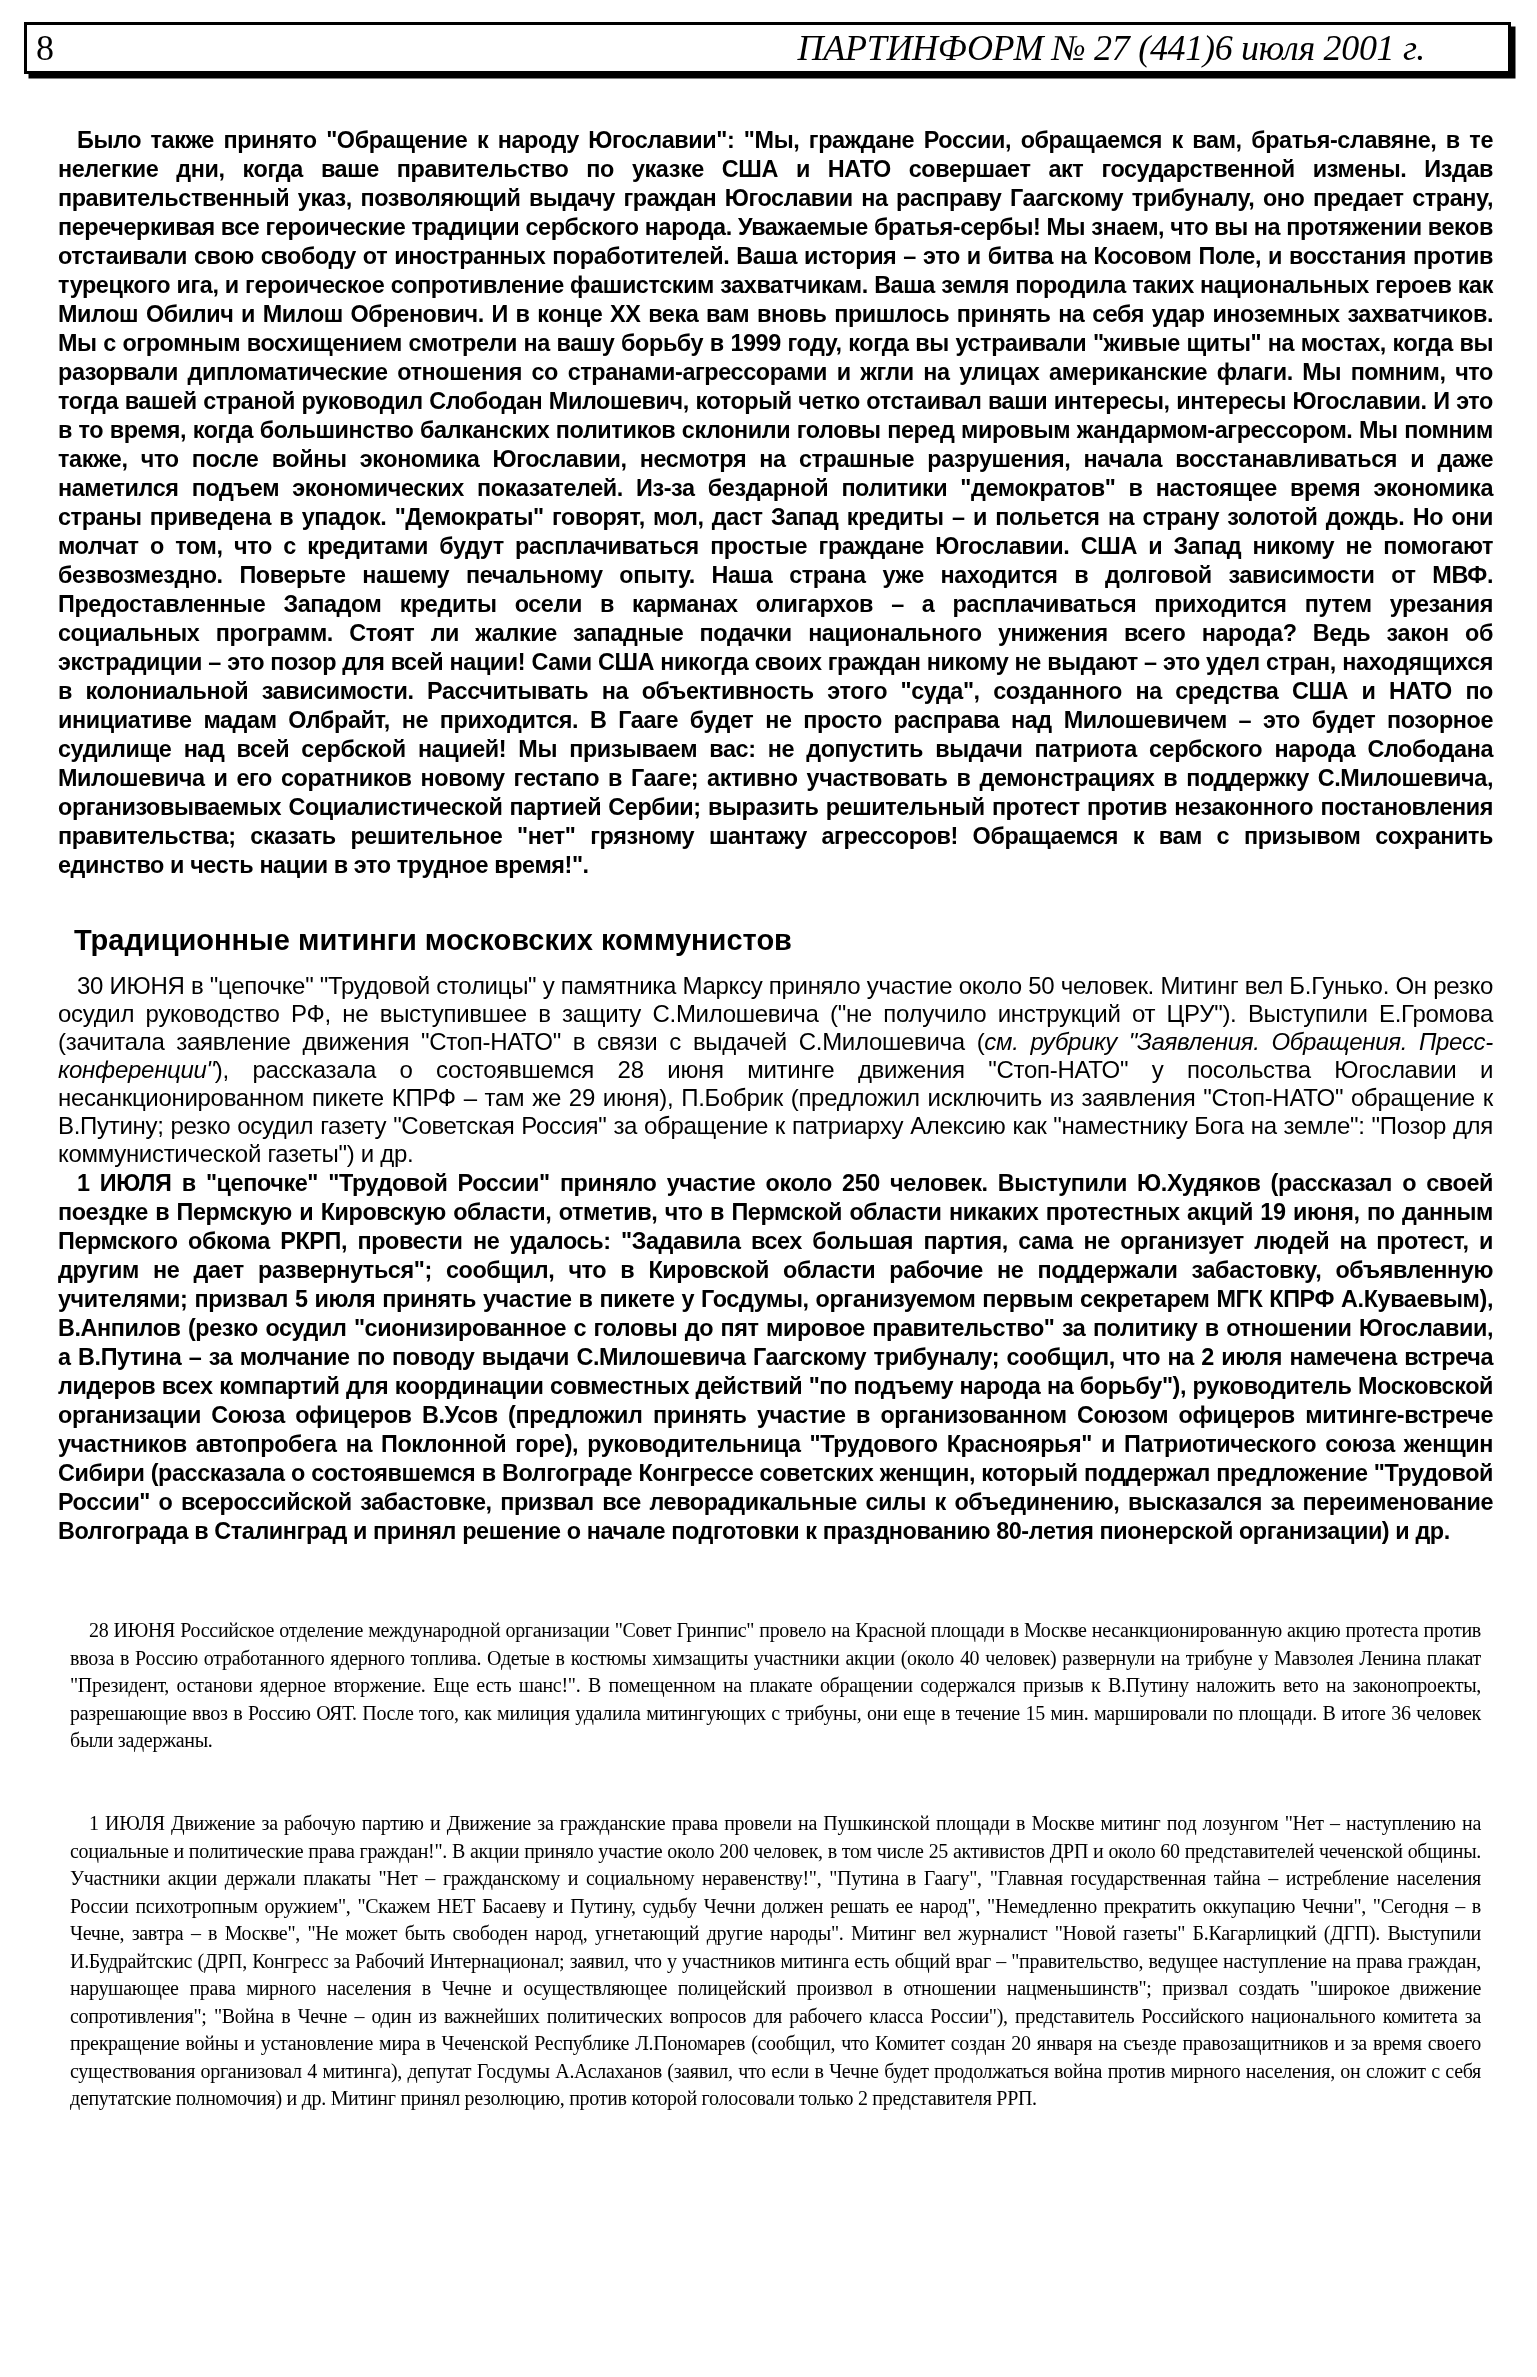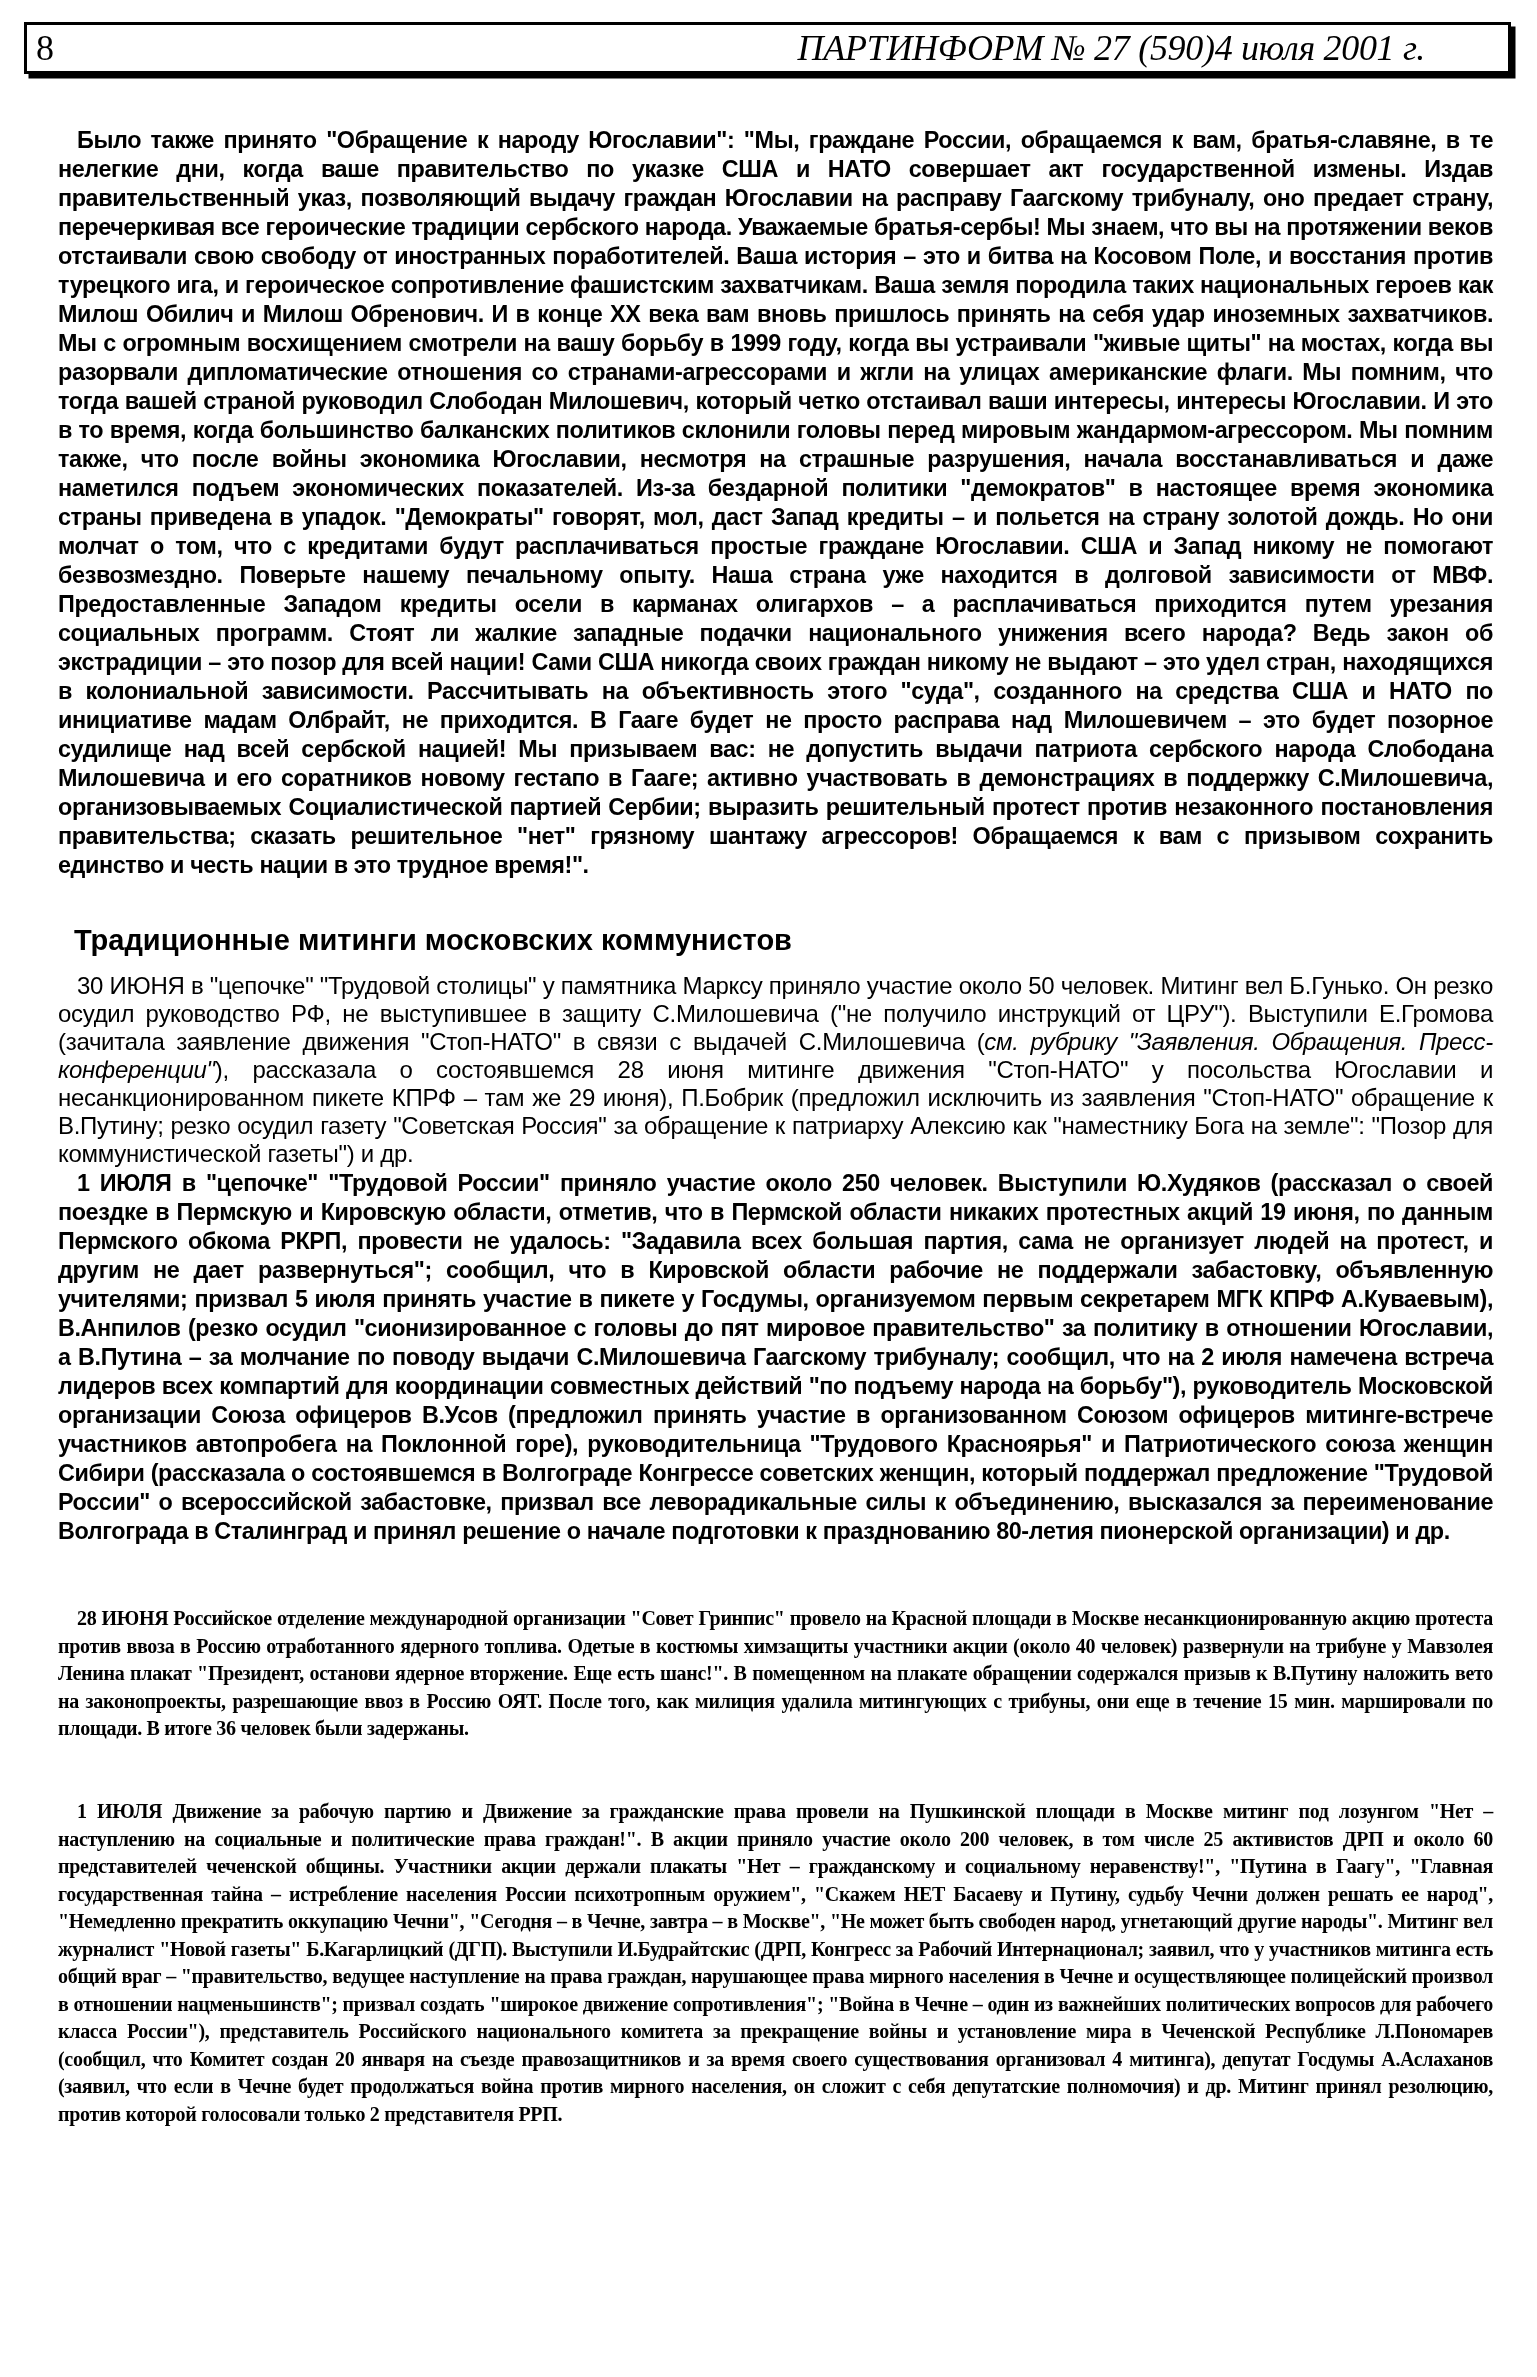--- a/index.html
+++ b/index.html
@@ -23,41 +23,41 @@
     font-family: "Liberation Sans", sans-serif; font-weight: bold;
     font-size: 23.4px; line-height: 29px; text-align: justify; margin: 0;
     letter-spacing: -0.4px;
   }
   .p-sans {
     font-family: "Liberation Sans", sans-serif; font-weight: normal;
     font-size: 24px; line-height: 28px; text-align: justify; margin: 0;
     letter-spacing: -0.3px;
   }
   .p-serif-bold {
-    font-family: "Liberation Serif", serif; font-weight: bold;
-    font-size: 20px; line-height: 27.5px; text-align: justify; margin: 0;
+    font-family: "Liberation Serif", serif; font-weight: normal;
+    font-size: 20px; line-height: 27.5px; text-align: justify; margin: 12px;
     letter-spacing: -0.3px;
   }
   .indent { text-indent: 19px; }
   .section-title {
     font-family: "Liberation Sans", sans-serif; font-weight: bold;
     font-size: 29px; line-height: 32px; margin: 16px; padding-left: 0;
   }
   #appeal { top: 126px; }
   #section { top: 908px; }
   #greenpeace { top: 1605px; }
   #july1 { top: 1798px; }
   em { font-style: italic; }
 </style>
 </head>
 <body>
 
 <div class="header-box">
   <span class="page-num">8</span>
-  <span class="issue">ПАРТИНФОРМ № 27 (590)4 июля 2001 г.</span>
+  <span class="issue">ПАРТИНФОРМ № 27 (441)6 июля 2001 г.</span>
 </div>
 
 <div class="content" id="appeal">
   <p class="p-sans-bold indent">Было также принято "Обращение к народу Югославии": "Мы, граждане России, обращаемся к вам, братья-славяне, в те нелегкие дни, когда ваше правительство по указке США и НАТО совершает акт государственной измены. Издав правительственный указ, позволяющий выдачу граждан Югославии на расправу Гаагскому трибуналу, оно предает страну, перечеркивая все героические традиции сербского народа. Уважаемые братья-сербы! Мы знаем, что вы на протяжении веков отстаивали свою свободу от иностранных поработителей. Ваша история – это и битва на Косовом Поле, и восстания против турецкого ига, и героическое сопротивление фашистским захватчикам. Ваша земля породила таких национальных героев как Милош Обилич и Милош Обренович. И в конце XX века вам вновь пришлось принять на себя удар иноземных захватчиков. Мы с огромным восхищением смотрели на вашу борьбу в 1999 году, когда вы устраивали "живые щиты" на мостах, когда вы разорвали дипломатические отношения со странами-агрессорами и жгли на улицах американские флаги. Мы помним, что тогда вашей страной руководил Слободан Милошевич, который четко отстаивал ваши интересы, интересы Югославии. И это в то время, когда большинство балканских политиков склонили головы перед мировым жандармом-агрессором. Мы помним также, что после войны экономика Югославии, несмотря на страшные разрушения, начала восстанавливаться и даже наметился подъем экономических показателей. Из-за бездарной политики "демократов" в настоящее время экономика страны приведена в упадок. "Демократы" говорят, мол, даст Запад кредиты – и польется на страну золотой дождь. Но они молчат о том, что с кредитами будут расплачиваться простые граждане Югославии. США и Запад никому не помогают безвозмездно. Поверьте нашему печальному опыту. Наша страна уже находится в долговой зависимости от МВФ. Предоставленные Западом кредиты осели в карманах олигархов – а расплачиваться приходится путем урезания социальных программ. Стоят ли жалкие западные подачки национального унижения всего народа? Ведь закон об экстрадиции – это позор для всей нации! Сами США никогда своих граждан никому не выдают – это удел стран, находящихся в колониальной зависимости. Рассчитывать на объективность этого "суда", созданного на средства США и НАТО по инициативе мадам Олбрайт, не приходится. В Гааге будет не просто расправа над Милошевичем – это будет позорное судилище над всей сербской нацией! Мы призываем вас: не допустить выдачи патриота сербского народа Слободана Милошевича и его соратников новому гестапо в Гааге; активно участвовать в демонстрациях в поддержку С.Милошевича, организовываемых Социалистической партией Сербии; выразить решительный протест против незаконного постановления правительства; сказать решительное "нет" грязному шантажу агрессоров! Обращаемся к вам с призывом сохранить единство и честь нации в это трудное время!".</p>
 </div>
 
 <div class="content" id="section">
   <h2 class="section-title">Традиционные митинги московских коммунистов</h2>
   <p class="p-sans indent"><span>30 ИЮНЯ в "цепочке" "Трудовой столицы" у памятника Марксу приняло участие около 50 человек. Митинг вел Б.Гунько. Он резко осудил руководство РФ, не выступившее в защиту С.Милошевича ("не получило инструкций от ЦРУ"). Выступили Е.Громова (зачитала заявление движения "Стоп-НАТО" в связи с выдачей С.Милошевича (</span><em>см. рубрику "Заявления. Обращения. Пресс-конференции"</em><span>), рассказала о состоявшемся 28 июня митинге движения "Стоп-НАТО" у посольства Югославии и несанкционированном пикете КПРФ – там же 29 июня), П.Бобрик (предложил исключить из заявления "Стоп-НАТО" обращение к В.Путину; резко осудил газету "Советская Россия" за обращение к патриарху Алексию как "наместнику Бога на земле": "Позор для коммунистической газеты") и др.</span></p>
   <p class="p-sans-bold indent" style="margin-top:1.3px;">1 ИЮЛЯ в "цепочке" "Трудовой России" приняло участие около 250 человек. Выступили Ю.Худяков (рассказал о своей поездке в Пермскую и Кировскую области, отметив, что в Пермской области никаких протестных акций 19 июня, по данным Пермского обкома РКРП, провести не удалось: "Задавила всех большая партия, сама не организует людей на протест, и другим не дает развернуться"; сообщил, что в Кировской области рабочие не поддержали забастовку, объявленную учителями; призвал 5 июля принять участие в пикете у Госдумы, организуемом первым секретарем МГК КПРФ А.Куваевым), В.Анпилов (резко осудил "сионизированное с головы до пят мировое правительство" за политику в отношении Югославии, а В.Путина – за молчание по поводу выдачи С.Милошевича Гаагскому трибуналу; сообщил, что на 2 июля намечена встреча лидеров всех компартий для координации совместных действий "по подъему народа на борьбу"), руководитель Московской организации Союза офицеров В.Усов (предложил принять участие в организованном Союзом офицеров митинге-встрече участников автопробега на Поклонной горе), руководительница "Трудового Красноярья" и Патриотического союза женщин Сибири (рассказала о состоявшемся в Волгограде Конгрессе советских женщин, который поддержал предложение "Трудовой России" о всероссийской забастовке, призвал все леворадикальные силы к объединению, высказался за переименование Волгограда в Сталинград и принял решение о начале подготовки к празднованию 80-летия пионерской организации) и др.</p>

